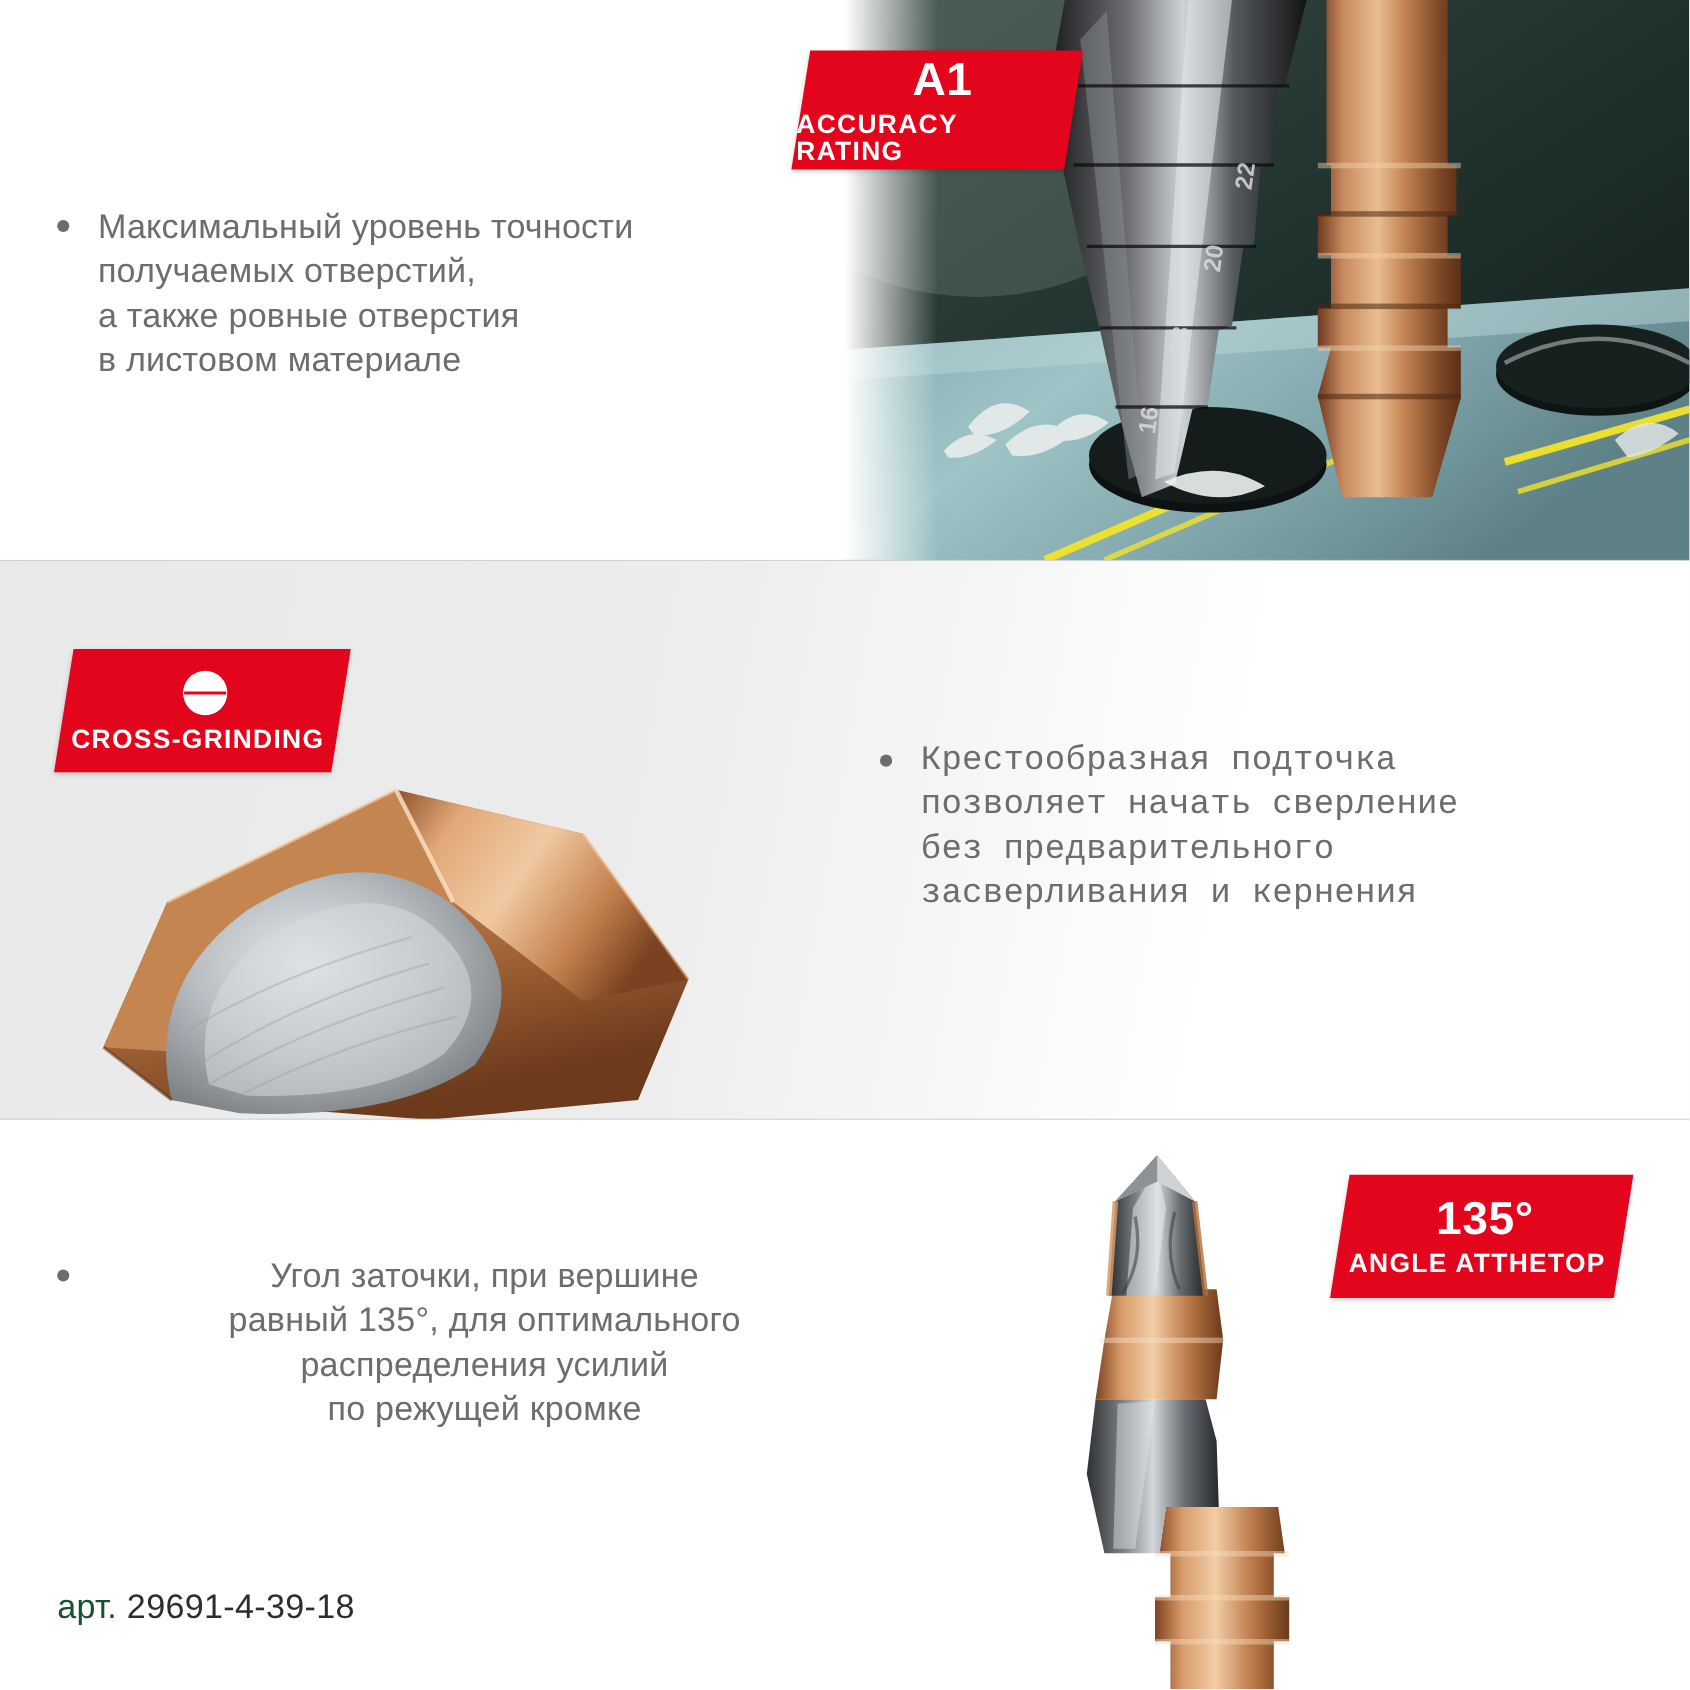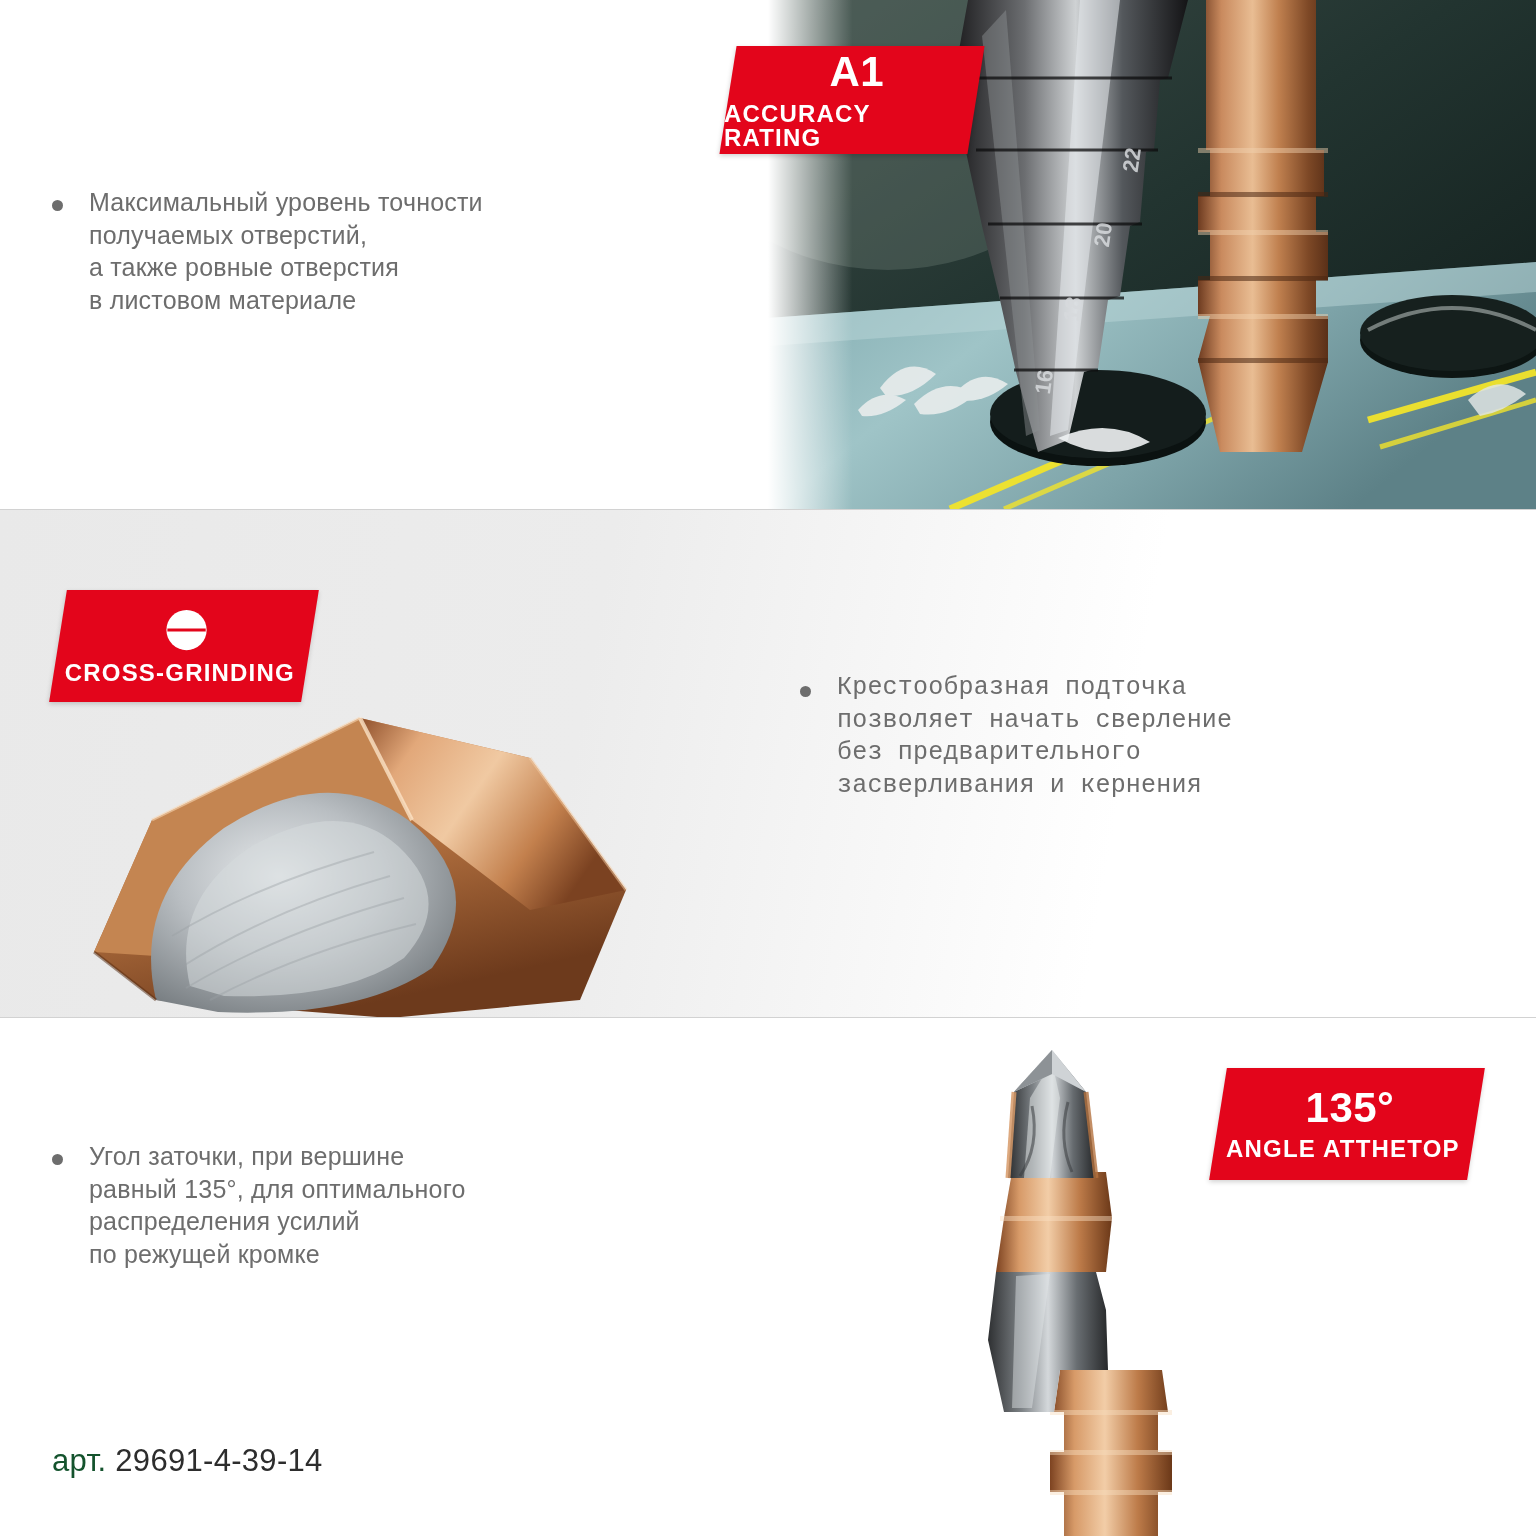--- a/index.html
+++ b/index.html
@@ -38,21 +38,21 @@
     height: 2px;
     background: #d2d2d2;
   }
   .div-1 { top: 509px; }
   .div-2 { top: 1017px; }
 
   
   .bullet-block {
     position: absolute;
     color: #6d6d6d;
-    font-size: 25px;
+    font-size: 31px;
     line-height: 1.30;
     font-weight: 400;
     letter-spacing: 0.2px;
   }
   .bullet-block .dot {
     position: absolute;
     left: 0;
     top: 14px;
     width: 11px;
     height: 11px;
@@ -60,21 +60,21 @@
     background: #6d6d6d;
   }
   .bullet-block .txt {
     display: block;
     margin-left: 37px;
     white-space: pre-line;
   }
 
   #b1 { left: 52px; top: 186px; width: 760px; }
   #b2 { left: 800px; top: 672px; width: 690px; font-family: Liberation Mono, monospace; }
-  #b3 { left: 52px; top: 1140px; width: 740px; }
+  #b3 { left: 52px; top: 1140px; width: 740px; text-align: center; }
 
   
   .art {
     position: absolute;
     left: 52px;
     top: 1443px;
     font-size: 31px;
     color: #4b4b4b;
     letter-spacing: 0.3px;
   }
@@ -422,16 +422,16 @@
   <div class="bullet-block" id="b3">
     <span class="dot"></span>
     <span class="txt">Угол заточки, при вершине
 равный 135°, для оптимального
 распределения усилий
 по режущей кромке</span>
   </div>
 
   <div class="art">
     <span class="art-label">арт.</span>
-    <span class="art-value">29691-4-39-14</span>
+    <span class="art-value">29691-4-39-18</span>
   </div>
 
 </div>
 
 </body></html>

